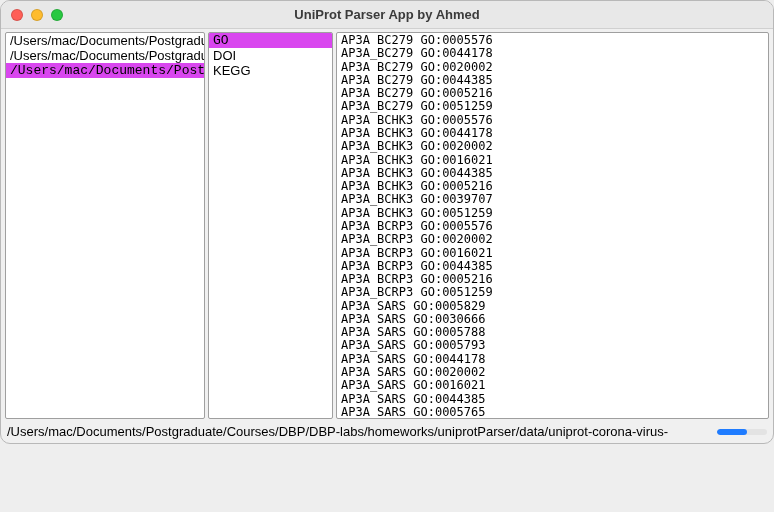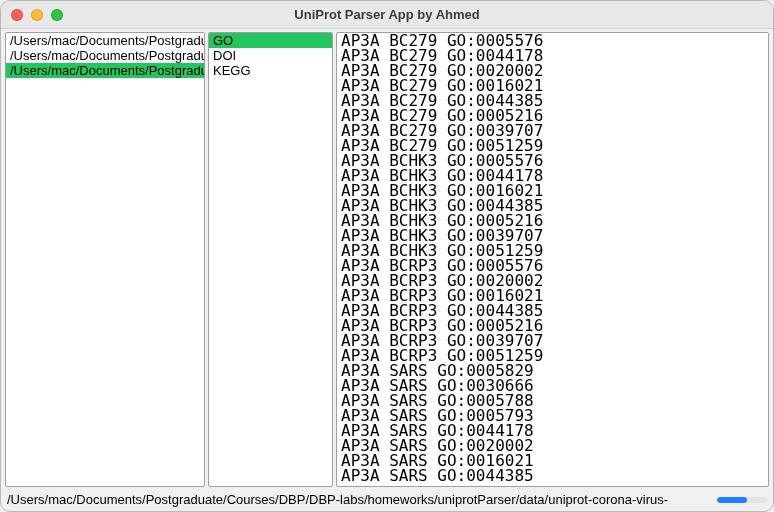--- a/index.html
+++ b/index.html
@@ -5,21 +5,21 @@
   * { box-sizing: border-box; }
   html, body {
     margin: 0; padding: 0;
     width: 774px; height: 512px;
     font-family: -apple-system, "Helvetica Neue", Arial, sans-serif;
     font-size: 13px;
     background: #eeeeee;
     overflow: hidden;
   }
   .window {
-    width: 774px; height: 512px;
+    width: 774px; height: 444px;
     background: #f0f0f0;
     border: 1px solid #b8b8b8;
     border-radius: 10px;
     display: flex;
     flex-direction: column;
     overflow: hidden;
   }
   .titlebar {
     height: 28px;
     background: #e8e8e8;
@@ -64,32 +64,33 @@
   .listbox {
     background: #ffffff;
     border: 1px solid #9f9f9f;
     border-radius: 2px;
     overflow: hidden;
     display: flex;
     flex-direction: column;
   }
   .file-pane   { flex: 0 0 200px; }
   .filter-pane { flex: 0 0 125px; }
-  .output-pane { flex: 1 1 auto; font-family: "Menlo","Consolas",monospace; font-size: 16px; line-height: 14px; }
+  .output-pane { flex: 1 1 auto; font-family: "Menlo","Consolas",monospace; font-size: 12px; line-height: 14px; }
   .row {
     padding: 0 4px;
     height: 15px;
     line-height: 15px;
     white-space: nowrap;
     overflow: hidden;
     cursor: default;
     color: #000;
   }
   .row.sel {
-    background: #22c55e;
+    background: #d946ef;
+    font-family: Liberation Mono, monospace;
   }
   .statusbar {
     flex: 0 0 auto;
     display: flex;
     align-items: center;
     gap: 16px;
     padding: 2px 2px 0 2px;
   }
   .status-text {
     flex: 1 1 auto;
@@ -140,47 +141,46 @@
       <div class="listbox filter-pane" id="filter-pane">
           <div class="row sel">GO</div>
           <div class="row">DOI</div>
           <div class="row">KEGG</div>
         </div>
 
       <div class="listbox output-pane" id="output-pane">
           <div class="row">AP3A_BC279   GO:0005576</div>
           <div class="row">AP3A_BC279   GO:0044178</div>
           <div class="row">AP3A_BC279   GO:0020002</div>
-          <div class="row">AP3A_BC279   GO:0016021</div>
           <div class="row">AP3A_BC279   GO:0044385</div>
           <div class="row">AP3A_BC279   GO:0005216</div>
-          <div class="row">AP3A_BC279   GO:0039707</div>
           <div class="row">AP3A_BC279   GO:0051259</div>
           <div class="row">AP3A_BCHK3   GO:0005576</div>
           <div class="row">AP3A_BCHK3   GO:0044178</div>
+          <div class="row">AP3A_BCHK3   GO:0020002</div>
           <div class="row">AP3A_BCHK3   GO:0016021</div>
           <div class="row">AP3A_BCHK3   GO:0044385</div>
           <div class="row">AP3A_BCHK3   GO:0005216</div>
           <div class="row">AP3A_BCHK3   GO:0039707</div>
           <div class="row">AP3A_BCHK3   GO:0051259</div>
           <div class="row">AP3A_BCRP3   GO:0005576</div>
           <div class="row">AP3A_BCRP3   GO:0020002</div>
           <div class="row">AP3A_BCRP3   GO:0016021</div>
           <div class="row">AP3A_BCRP3   GO:0044385</div>
           <div class="row">AP3A_BCRP3   GO:0005216</div>
-          <div class="row">AP3A_BCRP3   GO:0039707</div>
           <div class="row">AP3A_BCRP3   GO:0051259</div>
           <div class="row">AP3A_SARS   GO:0005829</div>
           <div class="row">AP3A_SARS   GO:0030666</div>
           <div class="row">AP3A_SARS   GO:0005788</div>
           <div class="row">AP3A_SARS   GO:0005793</div>
           <div class="row">AP3A_SARS   GO:0044178</div>
           <div class="row">AP3A_SARS   GO:0020002</div>
           <div class="row">AP3A_SARS   GO:0016021</div>
           <div class="row">AP3A_SARS   GO:0044385</div>
+          <div class="row">AP3A_SARS   GO:0005765</div>
         </div>
 
     </div>
 
     <div class="statusbar">
       <div class="status-text">/Users/mac/Documents/Postgraduate/Courses/DBP/DBP-labs/homeworks/uniprotParser/data/uniprot-corona-virus-</div>
       <div class="progress">
         <div class="fill" style="width: 60%;"></div>
       </div>
     </div>

